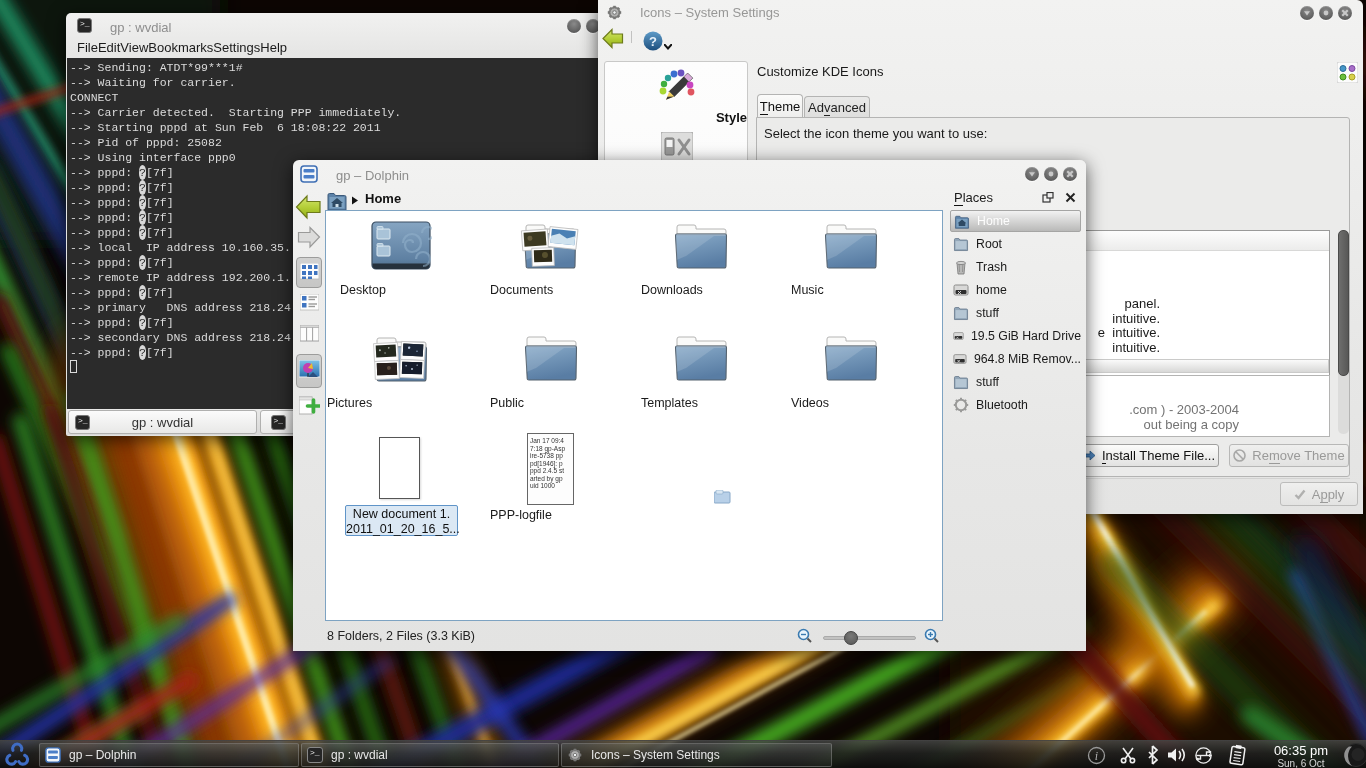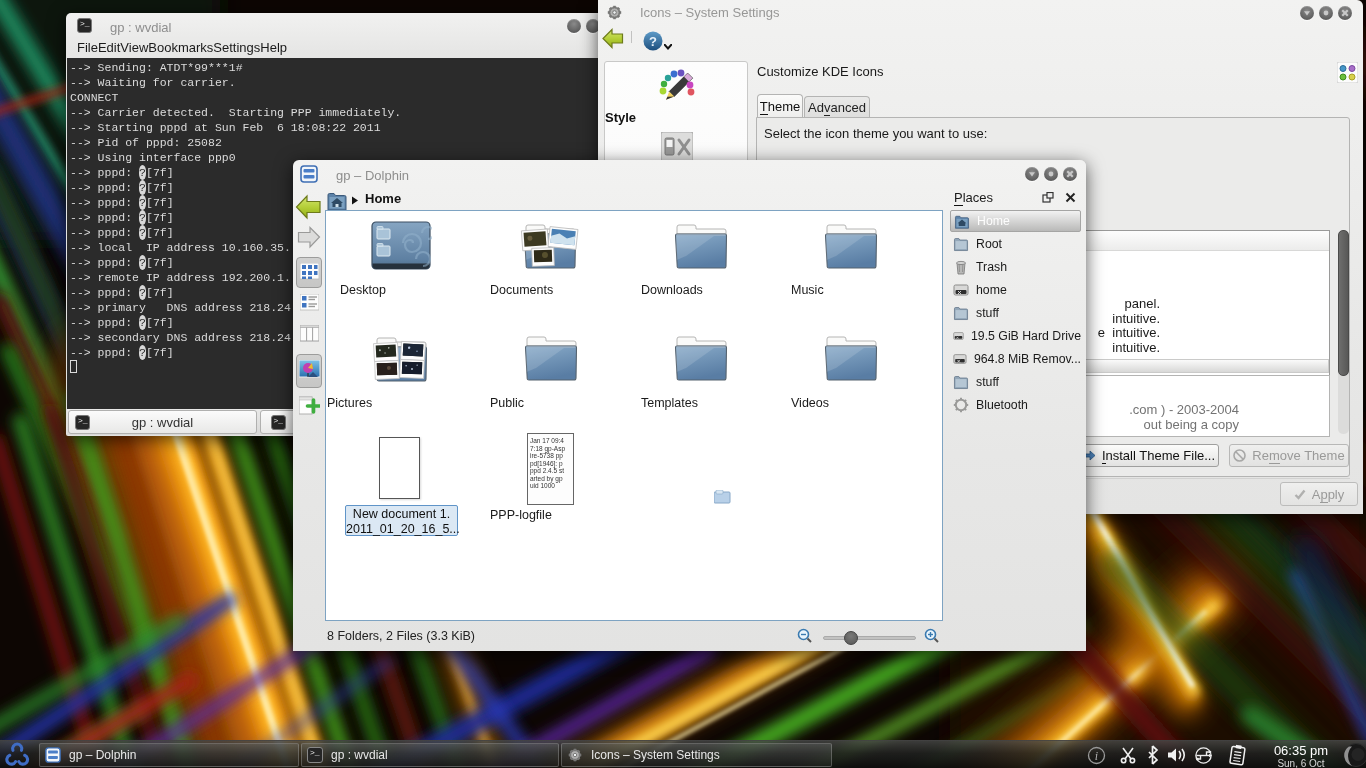--- a/index.html
+++ b/index.html
@@ -248,21 +248,21 @@
         <path d="M19.5 33 L24 28 L20.5 36 Z" fill="#333"></path>
       </g>
       <circle cx="11" cy="10" r="3.2" fill="#2aa198"></circle>
       <circle cx="17" cy="6" r="3.4" fill="#3b6fd0"></circle>
       <circle cx="24" cy="5" r="3.4" fill="#6a52c0"></circle>
       <circle cx="7" cy="16" r="3.2" fill="#3fae3f"></circle>
       <circle cx="6" cy="23" r="3.4" fill="#a8d832"></circle>
       <circle cx="33" cy="17" r="3.4" fill="#c845c0"></circle>
       <circle cx="34" cy="24" r="3.4" fill="#e05560"></circle>
     </svg>
-    <div style="position:absolute;left:0;right:0;top:48px;text-align:left;font-size:13px;font-weight:bold;color:#111">Style</div>
+    <div style="position:absolute;left:0;right:0;top:48px;text-align:right;font-size:13px;font-weight:bold;color:#111">Style</div>
     <svg style="position:absolute;left:56px;top:70px" width="32" height="30" viewBox="0 0 32 30">
       <rect x="0" y="0" width="32" height="30" rx="2" fill="linear-gradient(#eee,#ccc)" fill-opacity="0" stroke="#aaa"></rect>
       <rect x="0" y="0" width="32" height="30" rx="2" fill="#dddddc" stroke="#a8a8a7"></rect>
       <rect x="4" y="6" width="9" height="17" rx="1.5" fill="#9a9a99" stroke="#777"></rect>
       <rect x="5.5" y="8" width="6" height="7" fill="#f4f4f4"></rect>
       <g stroke="#909090" stroke-width="3" stroke-linecap="round">
           <line x1="18" y1="8" x2="28" y2="22"></line>
           <line x1="28" y1="8" x2="18" y2="22"></line>
         </g>
     </svg>

